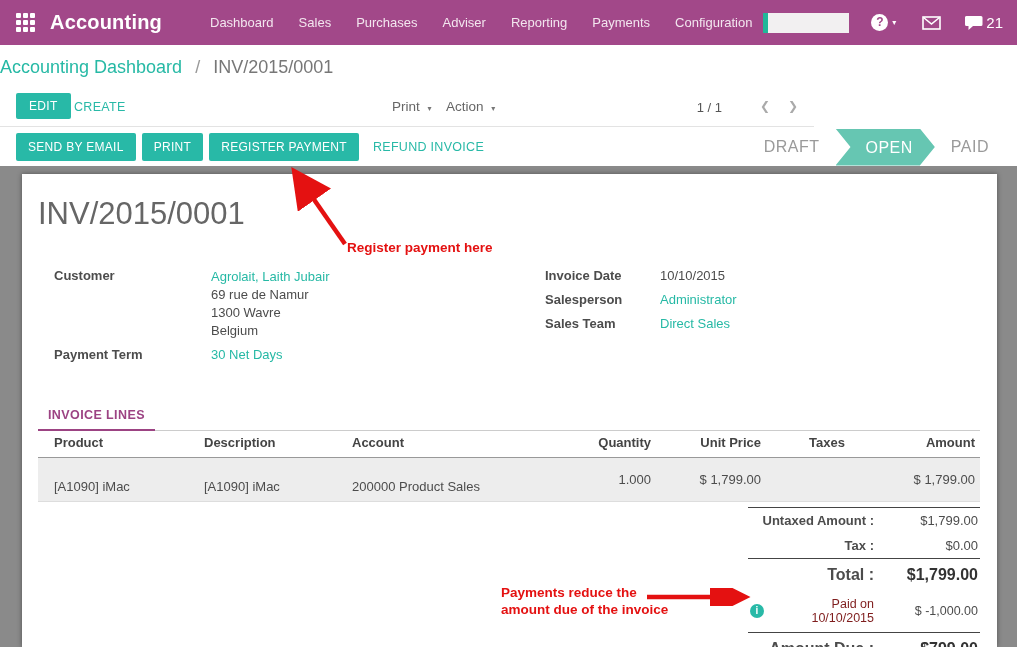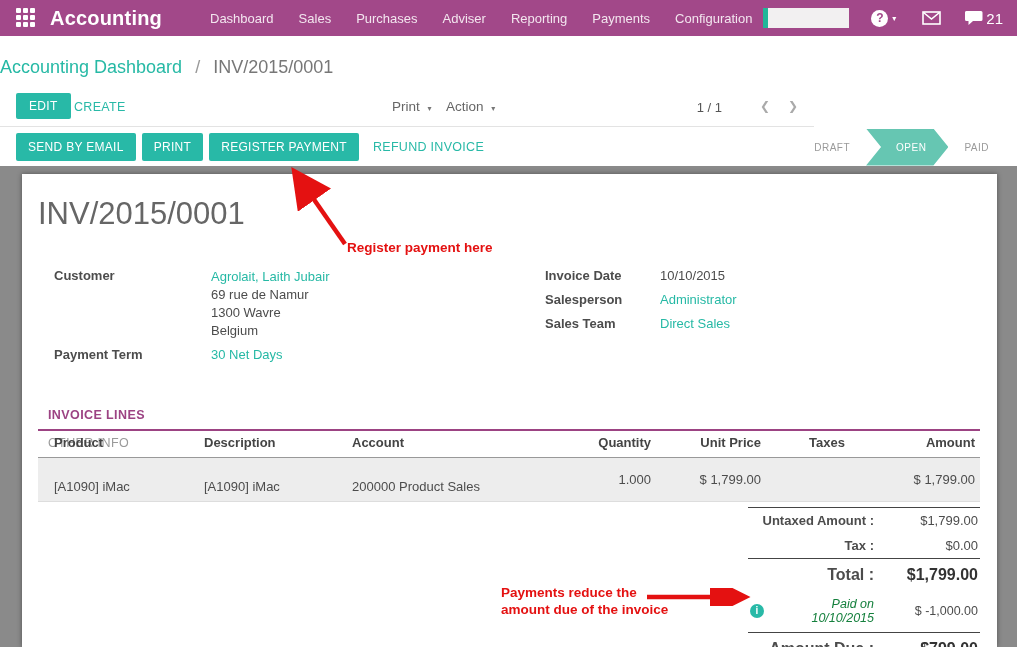--- a/index.html
+++ b/index.html
@@ -1,21 +1,21 @@
 <!DOCTYPE html>
 <html><head>
 <meta charset="utf-8">
 <style>
   * { margin:0; padding:0; box-sizing:border-box; }
   html,body { width:1017px; height:647px; overflow:hidden; background:#fff;
     font-family:"Liberation Sans", sans-serif; }
   .abs { position:absolute; }
 
   
-  .topbar { position:absolute; left:0; top:0; width:1017px; height:36px;
+  .topbar { position:absolute; left:0; top:0; width:1017px; height:45px;
     background:#a24889; color:#fff; display:flex; align-items:center; }
   .grid-icon { width:20px; height:20px; margin:0 14px 0 16px; display:grid;
     grid-template-columns:repeat(3,5px); grid-template-rows:repeat(3,5px); gap:2px; cursor:pointer; }
   .grid-icon span { background:#fff; border-radius:1px; }
   .app-name { font-size:20px; font-weight:bold; margin-right:48px; letter-spacing:.2px; }
   .nav-menu { display:flex; gap:25px; font-size:13px; }
   .nav-menu .nav-item { color:#f3e6ef; cursor:pointer; white-space:nowrap; }
   .nav-right { margin-left:auto; display:flex; align-items:center; margin-right:14px; }
   .user-box { width:86px; height:20px; background:#f2f0f1; border-left:5px solid #21b799; margin-right:22px; cursor:pointer; }
   .help-wrap { display:flex; align-items:center; margin-right:26px; cursor:pointer; }
@@ -43,21 +43,21 @@
   .pager { position:absolute; right:92px; top:9px; color:#555; font-size:13px; }
   .pager-btn { position:absolute; top:8px; color:#aaa; font-size:12px; cursor:pointer; }
   .pager-prev { right:44px; } .pager-next { right:16px; }
 
   
   .statusbar { position:absolute; left:0; top:128px; width:1017px; height:38px; background:#fff; }
   .sb-buttons { position:absolute; left:16px; top:5px; display:flex; gap:6px; }
   .sb-buttons .btn-teal { padding:7px 12px; }
   .refund-link { color:#28b9a7; font-size:12.5px; margin-left:8px; align-self:center; cursor:pointer; letter-spacing:.3px; }
   .states { position:absolute; right:14px; top:0; height:38px; display:flex; align-items:center; }
-  .state { font-size:10px; color:#9a9a9a; padding:0 14px; cursor:pointer; letter-spacing:.5px; }
+  .state { font-size:16px; color:#9a9a9a; padding:0 14px; cursor:pointer; letter-spacing:.5px; }
   .state.active { background:#66c6b2; color:#fff; height:37px; line-height:37px;
     padding:0 22px 0 30px; margin:0 2px;
     clip-path:polygon(0 0, calc(100% - 15px) 0, 100% 50%, calc(100% - 15px) 100%, 0 100%, 15px 50%); }
 
   
   .form-bg { position:absolute; left:0; top:166px; width:1017px; height:481px; background:#8a8a8a; }
   .sheet { position:absolute; left:22px; top:8px; width:975px; height:473px; background:#fff;
     box-shadow:0 0 5px rgba(0,0,0,.4); }
   .inv-title { position:absolute; left:16px; top:22px; font-size:31px; color:#666; }
 
@@ -66,21 +66,21 @@
   .flabel { font-weight:bold; width:157px; flex:none; }
   .addr { line-height:18px; }
   .link { color:#26b9a5; cursor:pointer; }
   .lgroup { left:32px; top:94px; width:440px; }
   .rgroup { left:498px; top:94px; width:420px; }
   .rgroup .flabel { width:140px;padding-left:25px; }
   .rgroup .frow { margin-bottom:9px; }
   .pt-row { margin-top:7px; }
 
   
-  .tabs { position:absolute; left:16px; top:228px; width:942px; border-bottom:1px solid #ccc; display:flex;flex-direction:column; }
+  .tabs { position:absolute; left:16px; top:228px; width:942px; border-bottom:1px solid #ccc; display:flex; }
   .tab { font-size:12.5px; padding:6px 10px 7px; letter-spacing:.4px; cursor:pointer; }
   .tab.active { color:#9c4383; border-bottom:2px solid #9c4383; margin-bottom:-1px; font-weight:bold; }
   .tab.inactive { color:#9a9a9a; }
 
   
   .lines { position:absolute; left:16px; top:254px; width:942px; border-collapse:collapse;
     font-size:13px; color:#4c4c4c; table-layout:fixed; }
   .lines th { font-weight:bold; color:#444; text-align:left; padding:7px 5px 7px 16px;
     border-bottom:1px solid #999; }
   .lines td { padding:21px 5px 7px 16px; background:#ededed; border-bottom:1px solid #ddd; }
@@ -90,21 +90,21 @@
 
   
   .totals { position:absolute; left:726px; top:333px; width:232px; font-size:13px; color:#4c4c4c; }
   .trow { display:flex; align-items:center; padding:5px 2px; }
   .tlabel { flex:1; text-align:right; font-weight:bold; padding-right:12px; }
   .tval { width:92px; text-align:right; flex:none; }
   .bt { border-top:1px solid #444; }
   .trow.big { font-size:16px; padding:7px 2px; }
   .trow.big .tval { font-weight:bold; color:#333; }
   .trow.paid { font-size:12.5px; padding:6px 2px 7px; }
-  .trow.paid .tlabel { font-weight:normal; font-style:italic; color:#15803d; }
+  .trow.paid .tlabel { font-weight:normal; color:#7f1d1d; }
   .info-icon { width:14px; height:14px; border-radius:50%; background:#28b9a7; color:#fff;
     font-size:10px; font-weight:bold; font-style:normal; text-align:center; line-height:14px;
     flex:none; margin-right:6px; cursor:pointer; }
 
   
   .anno { position:absolute; color:#e41111; font-weight:bold; font-size:13.5px; line-height:17px; }
   .anno-register { left:347px; top:239px; }
   .anno-payments { left:501px; top:584px; }
 </style>
 </head>
@@ -213,21 +213,20 @@
         <span class="link">Administrator</span>
       </div>
       <div class="frow">
         <span class="flabel">Sales Team</span>
         <span class="link">Direct Sales</span>
       </div>
     </div>
 
     <div class="tabs">
       <span class="tab active">INVOICE LINES</span>
-      <span class="tab inactive">OTHER INFO</span>
     </div>
 
     <table class="lines">
       <thead>
         <tr>
           <th class="c-prod">Product</th>
           <th class="c-desc">Description</th>
           <th class="c-acct">Account</th>
           <th class="c-qty num">Quantity</th>
           <th class="c-price num">Unit Price</th>

